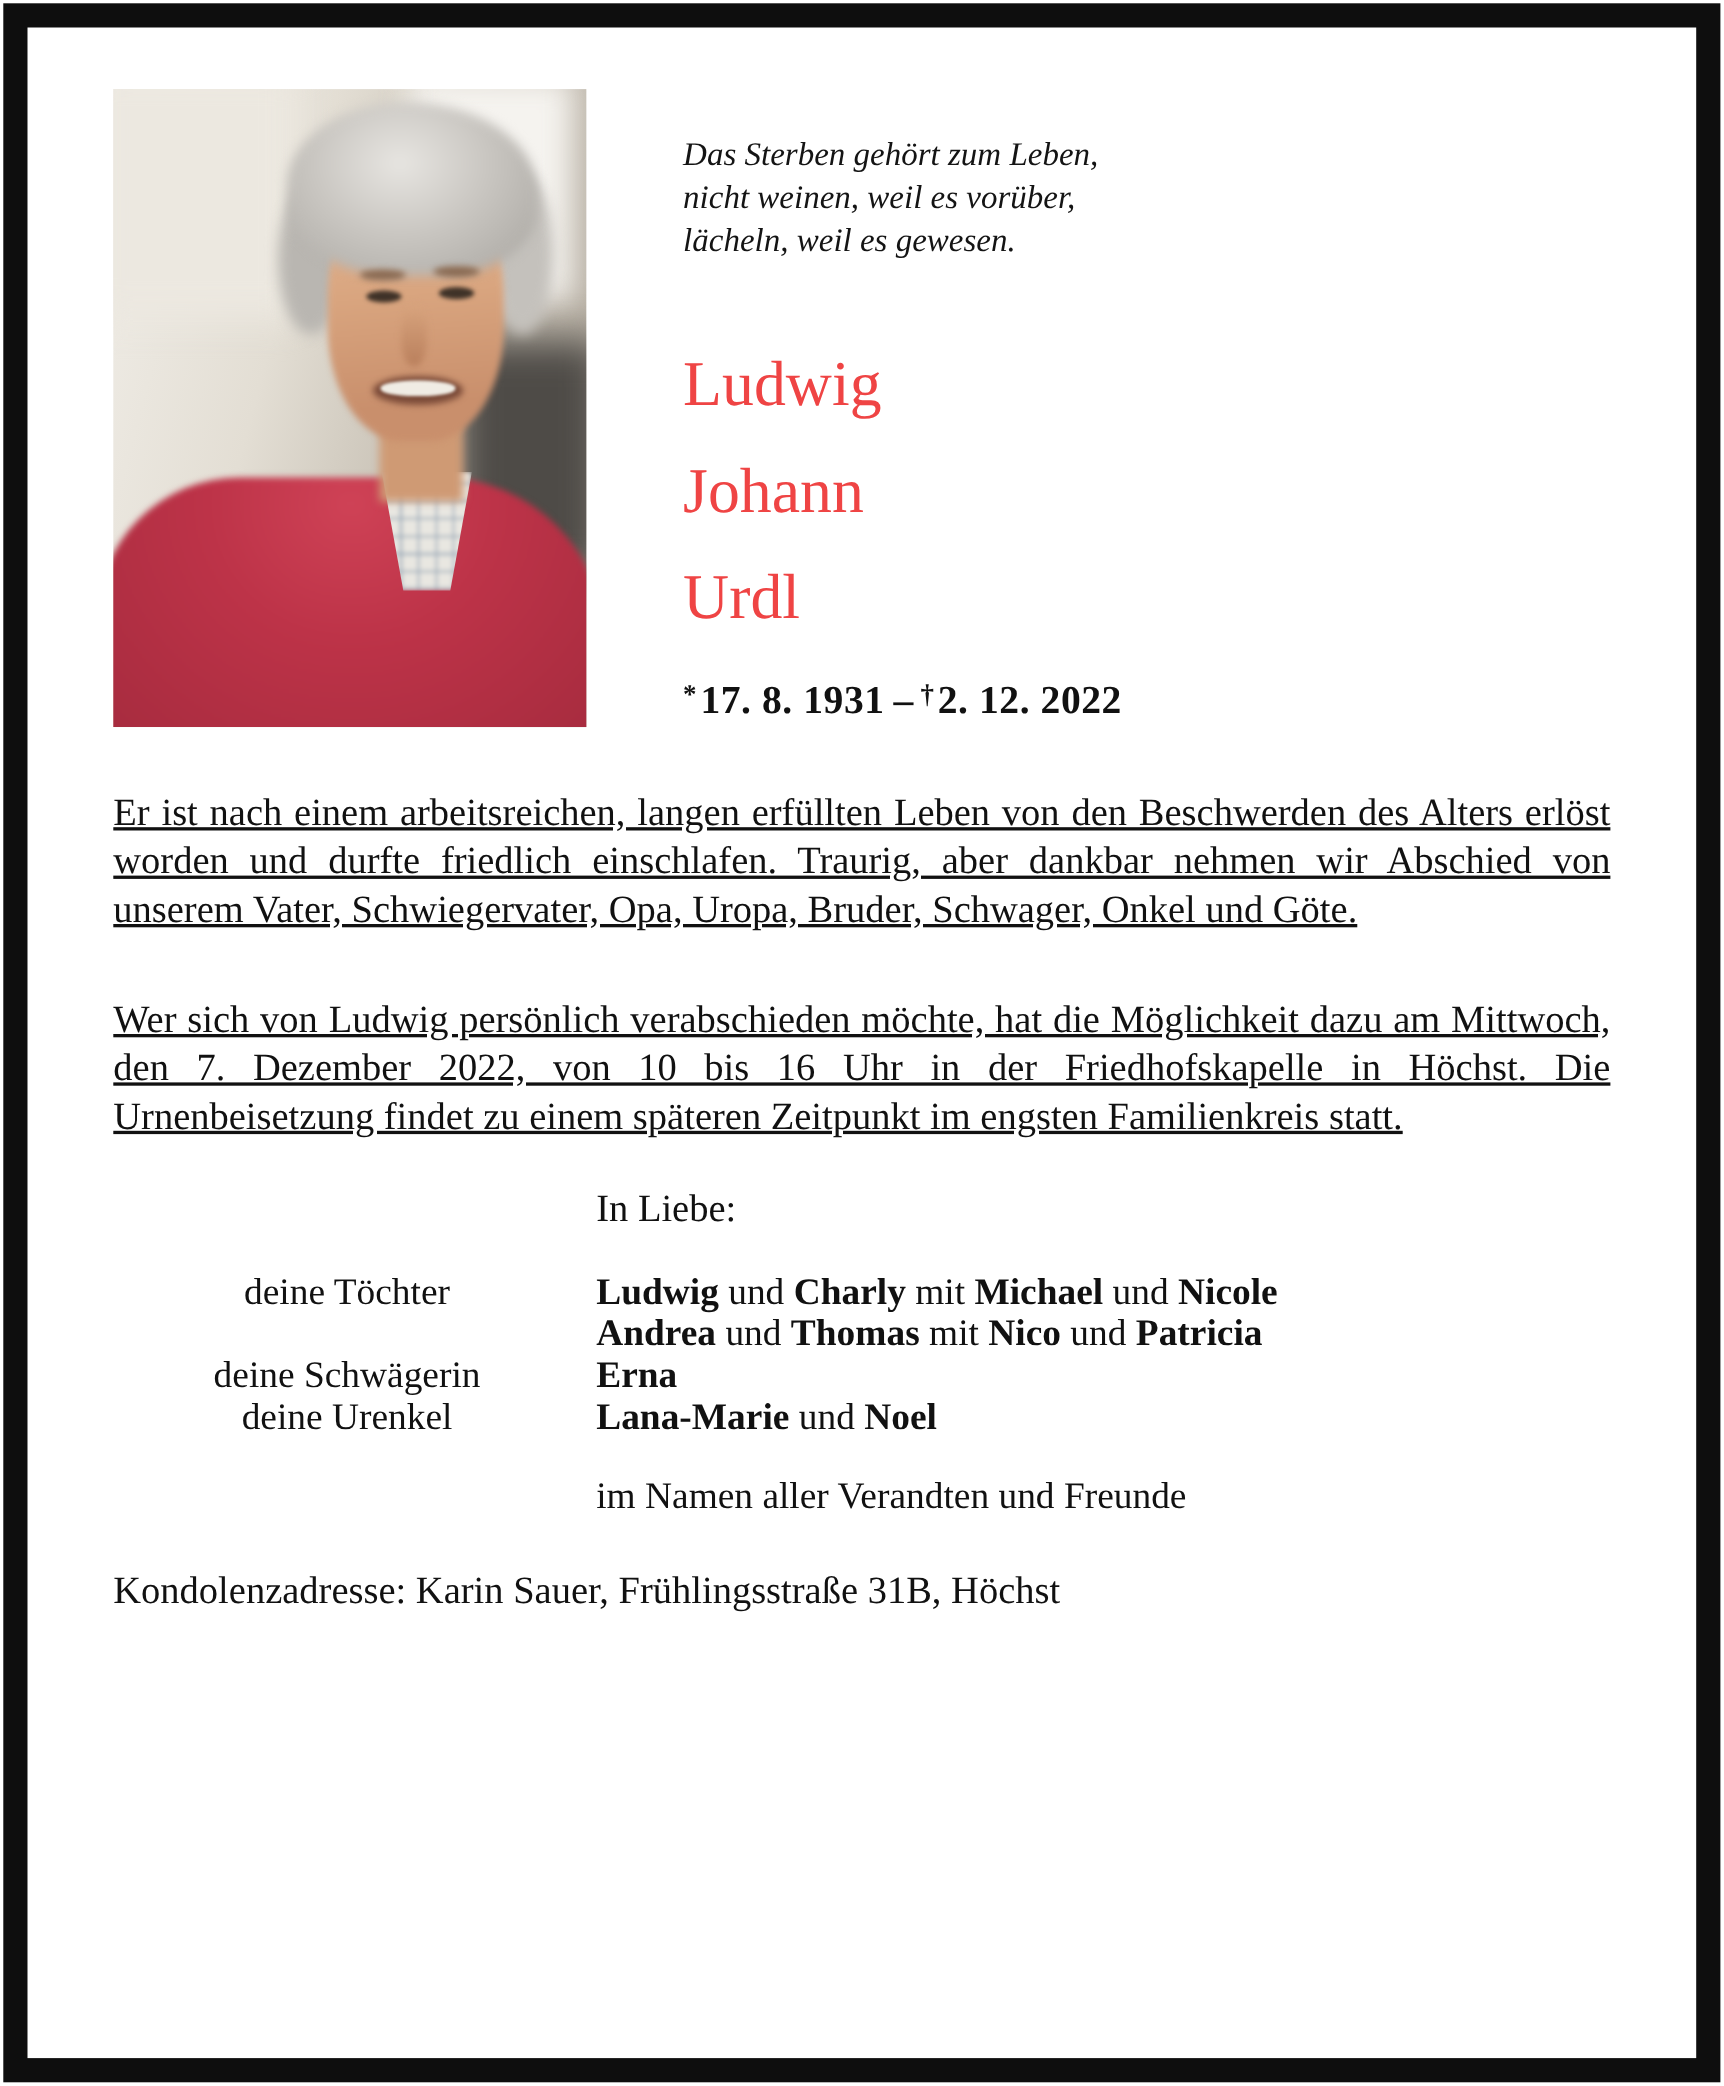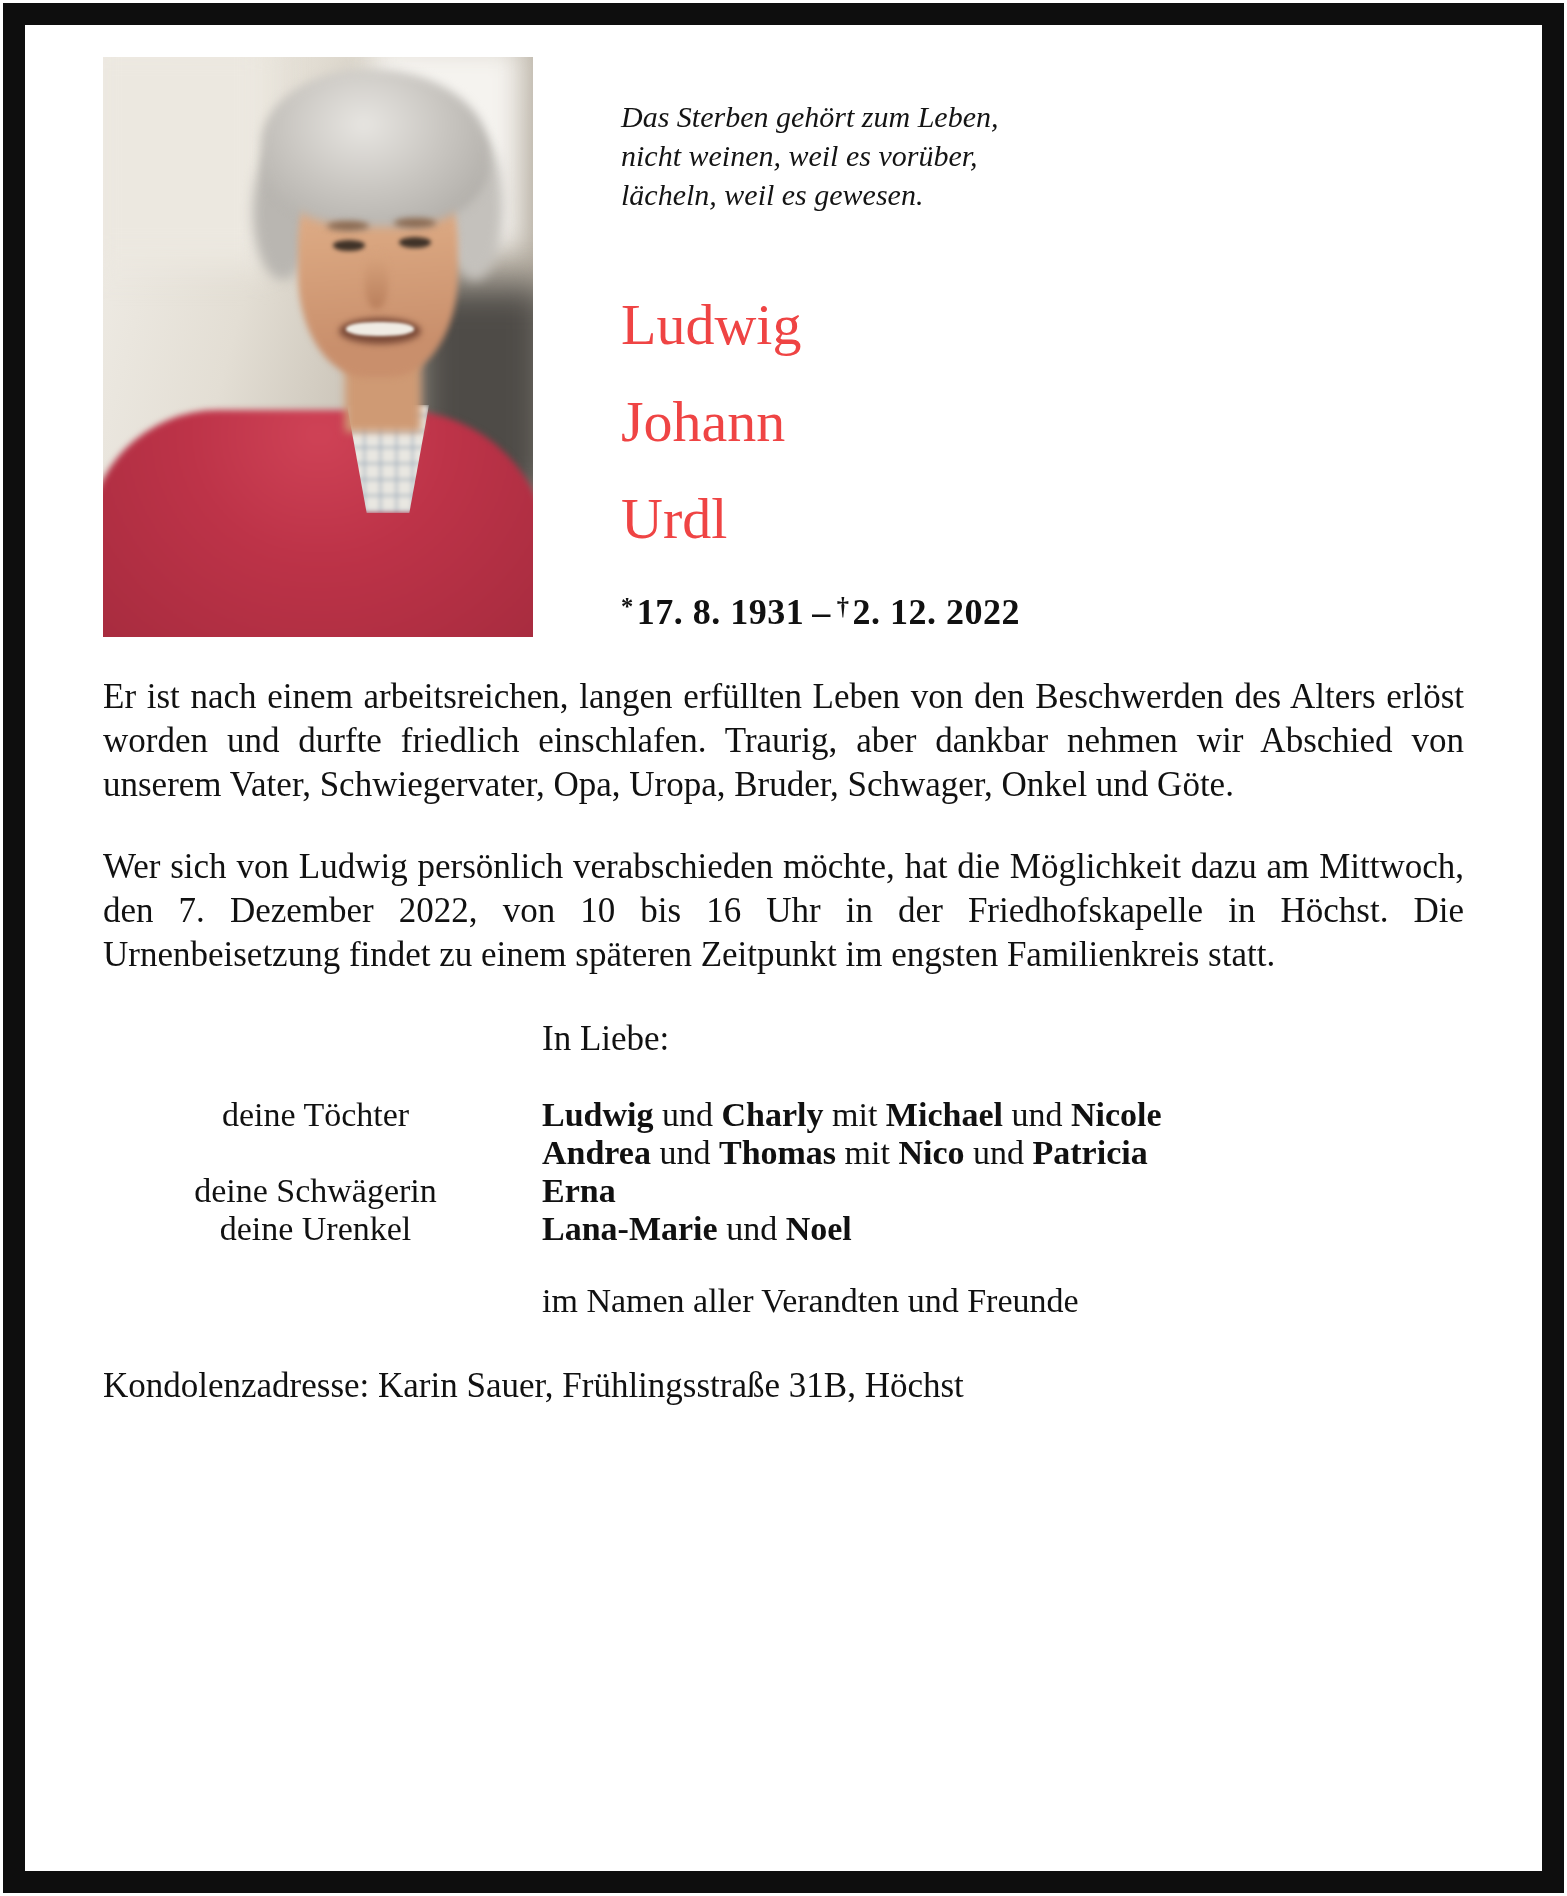--- a/index.html
+++ b/index.html
@@ -14,21 +14,21 @@
   }
   .frame {
     position: absolute;
     inset: 3px;
     background: #0e0e0e;
   }
   .card {
     position: absolute;
     inset: 25px;
     background: #ffffff;
-    padding: 32px 78px;
+    padding: 56px 78px;
     box-sizing: border-box;
   }
 
   
   .top { display: flex; }
 
   .photo {
     flex: none;
     width: 430px;
     height: 580px;
@@ -89,24 +89,25 @@
   }
   .dates .sym {
     font-size: 0.68em;
     vertical-align: 0.35em;
     margin-right: 3px;
   }
   .dates .sep { margin: 0 6px 0 8px; }
 
   
   .para {
-    margin: 38px 0 0 0;
+    margin: 56px 0 0 0;
     font-size: 35px;
     line-height: 44px;
     text-align: justify;
+    text-decoration: underline;
   }
   .place {
     margin-top: 42px;
     font-size: 35px;
     line-height: 44px;
   }
   .b { font-weight: bold; }
 
   .inliebe {
     margin-top: 40px;

